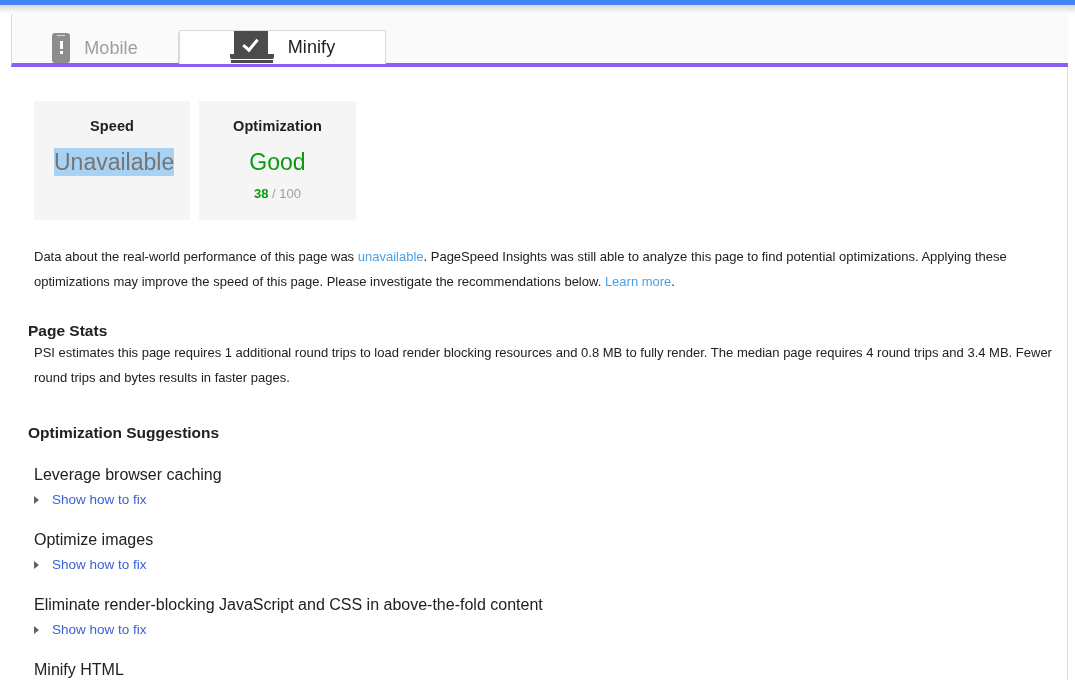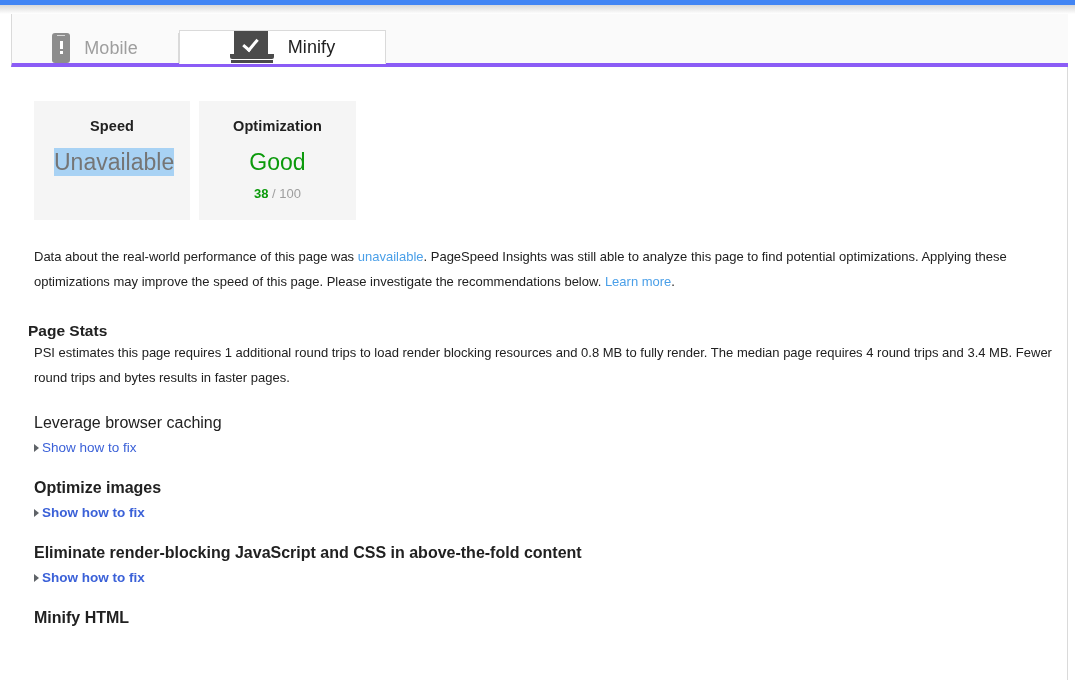--- a/index.html
+++ b/index.html
@@ -237,31 +237,31 @@
     font-weight: bold;
     color: #212121;
   }
   #page-stats-heading { margin-top: 28px; }
   #page-stats-para    { }
   #suggestions-heading{ margin-top: 34px; }
 
   
   #suggestions-list { margin-top: 23px; }
   .suggestion { padding-left: 34px; }
-  .suggestion + .suggestion { margin-top: 22px; font-weight: bold; }
+  .suggestion + .suggestion { margin-top: 22px; }
   .suggestion-title {
     font-size: 16px;
     color: #212121;
     line-height: 20px;
   }
   .suggestion-toggle {
     margin-top: 7px;
     display: inline-flex;
     align-items: center;
-    gap: 3px;
+    gap: 13px;
     cursor: pointer;
   }
   .tri {
     width: 0; height: 0;
     border-left: 5px solid #5f6368;
     border-top: 4px solid transparent;
     border-bottom: 4px solid transparent;
     display: inline-block;
   }
   .toggle-text {
@@ -319,20 +319,21 @@
       </div>
     </div>
 
   </div>
 
   <p class="para" id="intro-para"><span>Data about the real-world performance of this page was </span><a class="link-light">unavailable</a><span>. PageSpeed Insights was still able to analyze this page to find potential optimizations. Applying these optimizations may improve the speed of this page. Please investigate the recommendations below. </span><a class="link-light">Learn more</a><span>.</span></p>
 
   <div class="section-heading" id="page-stats-heading">Page Stats</div>
   <p class="para" id="page-stats-para">PSI estimates this page requires 1 additional round trips to load render blocking resources and 0.8 MB to fully render. The median page requires 4 round trips and 3.4 MB. Fewer round trips and bytes results in faster pages.</p>
 
+  <div class="section-heading" id="suggestions-heading">Optimization Suggestions</div>
 
   <div id="suggestions-list">
 
     <div class="suggestion">
       <div class="suggestion-title">Leverage browser caching</div>
       <div class="suggestion-toggle">
         <span class="tri"></span>
         <span class="toggle-text">Show how to fix</span>
       </div>
     </div>

